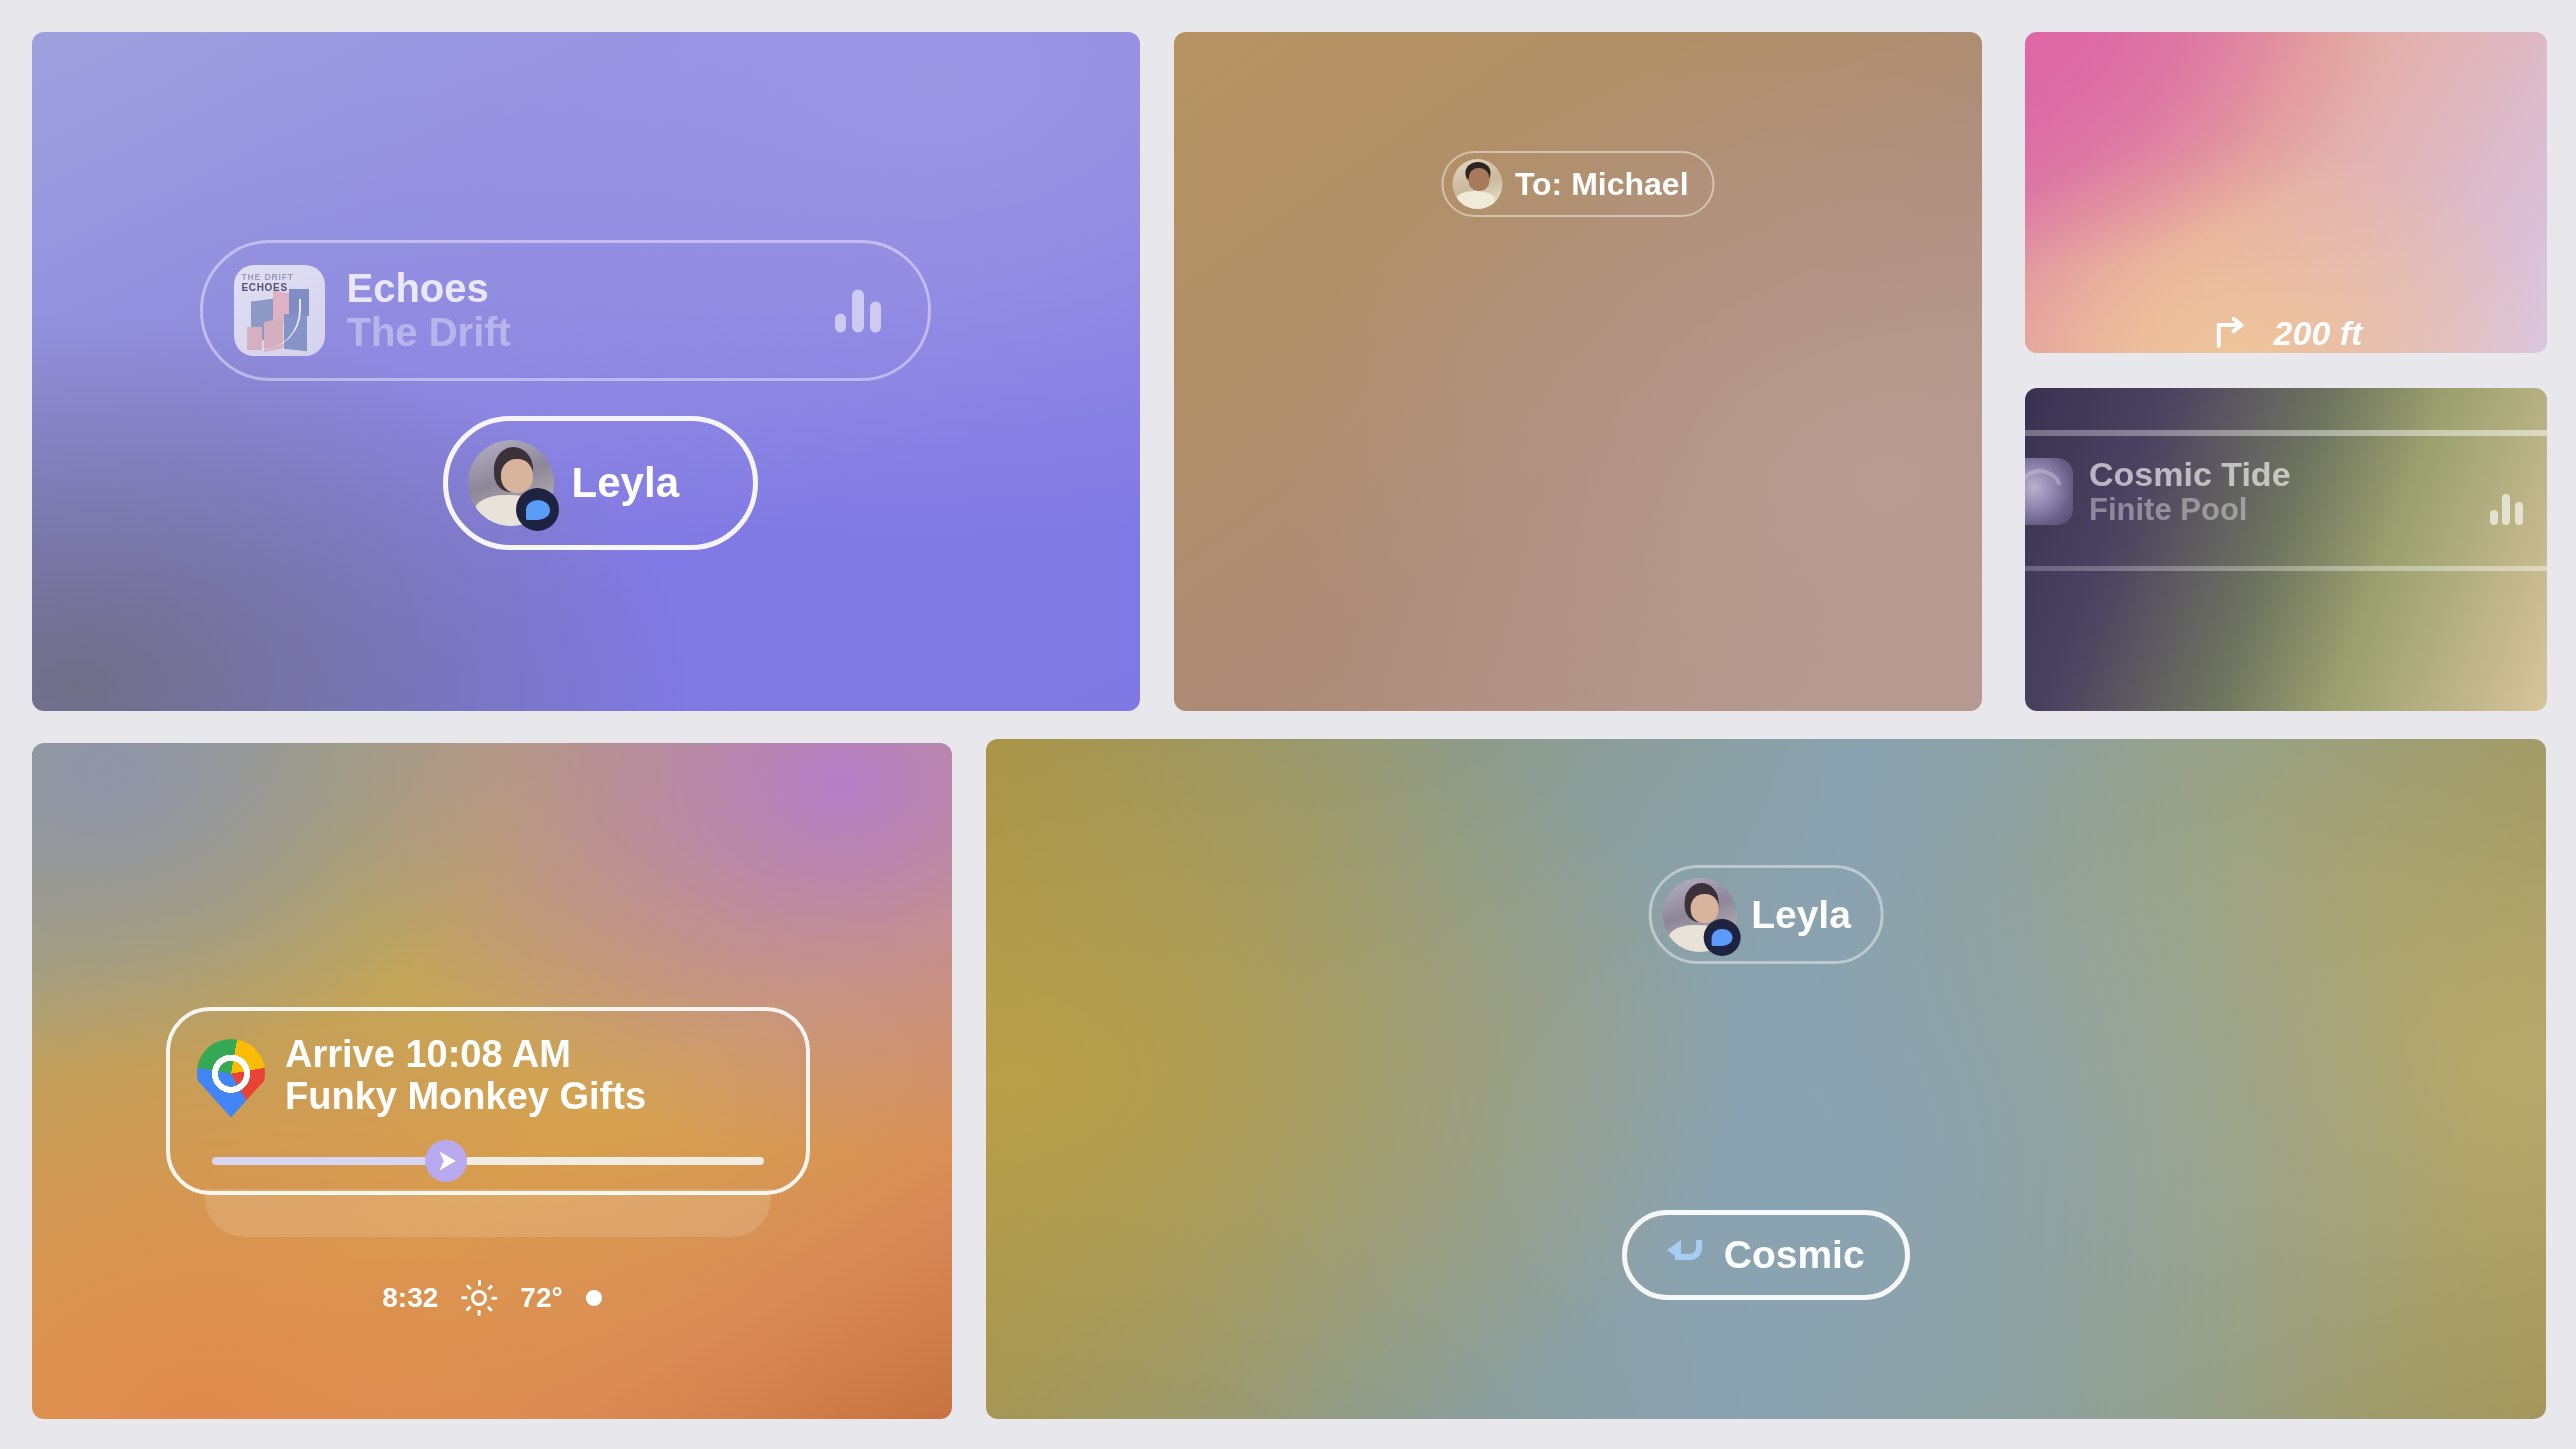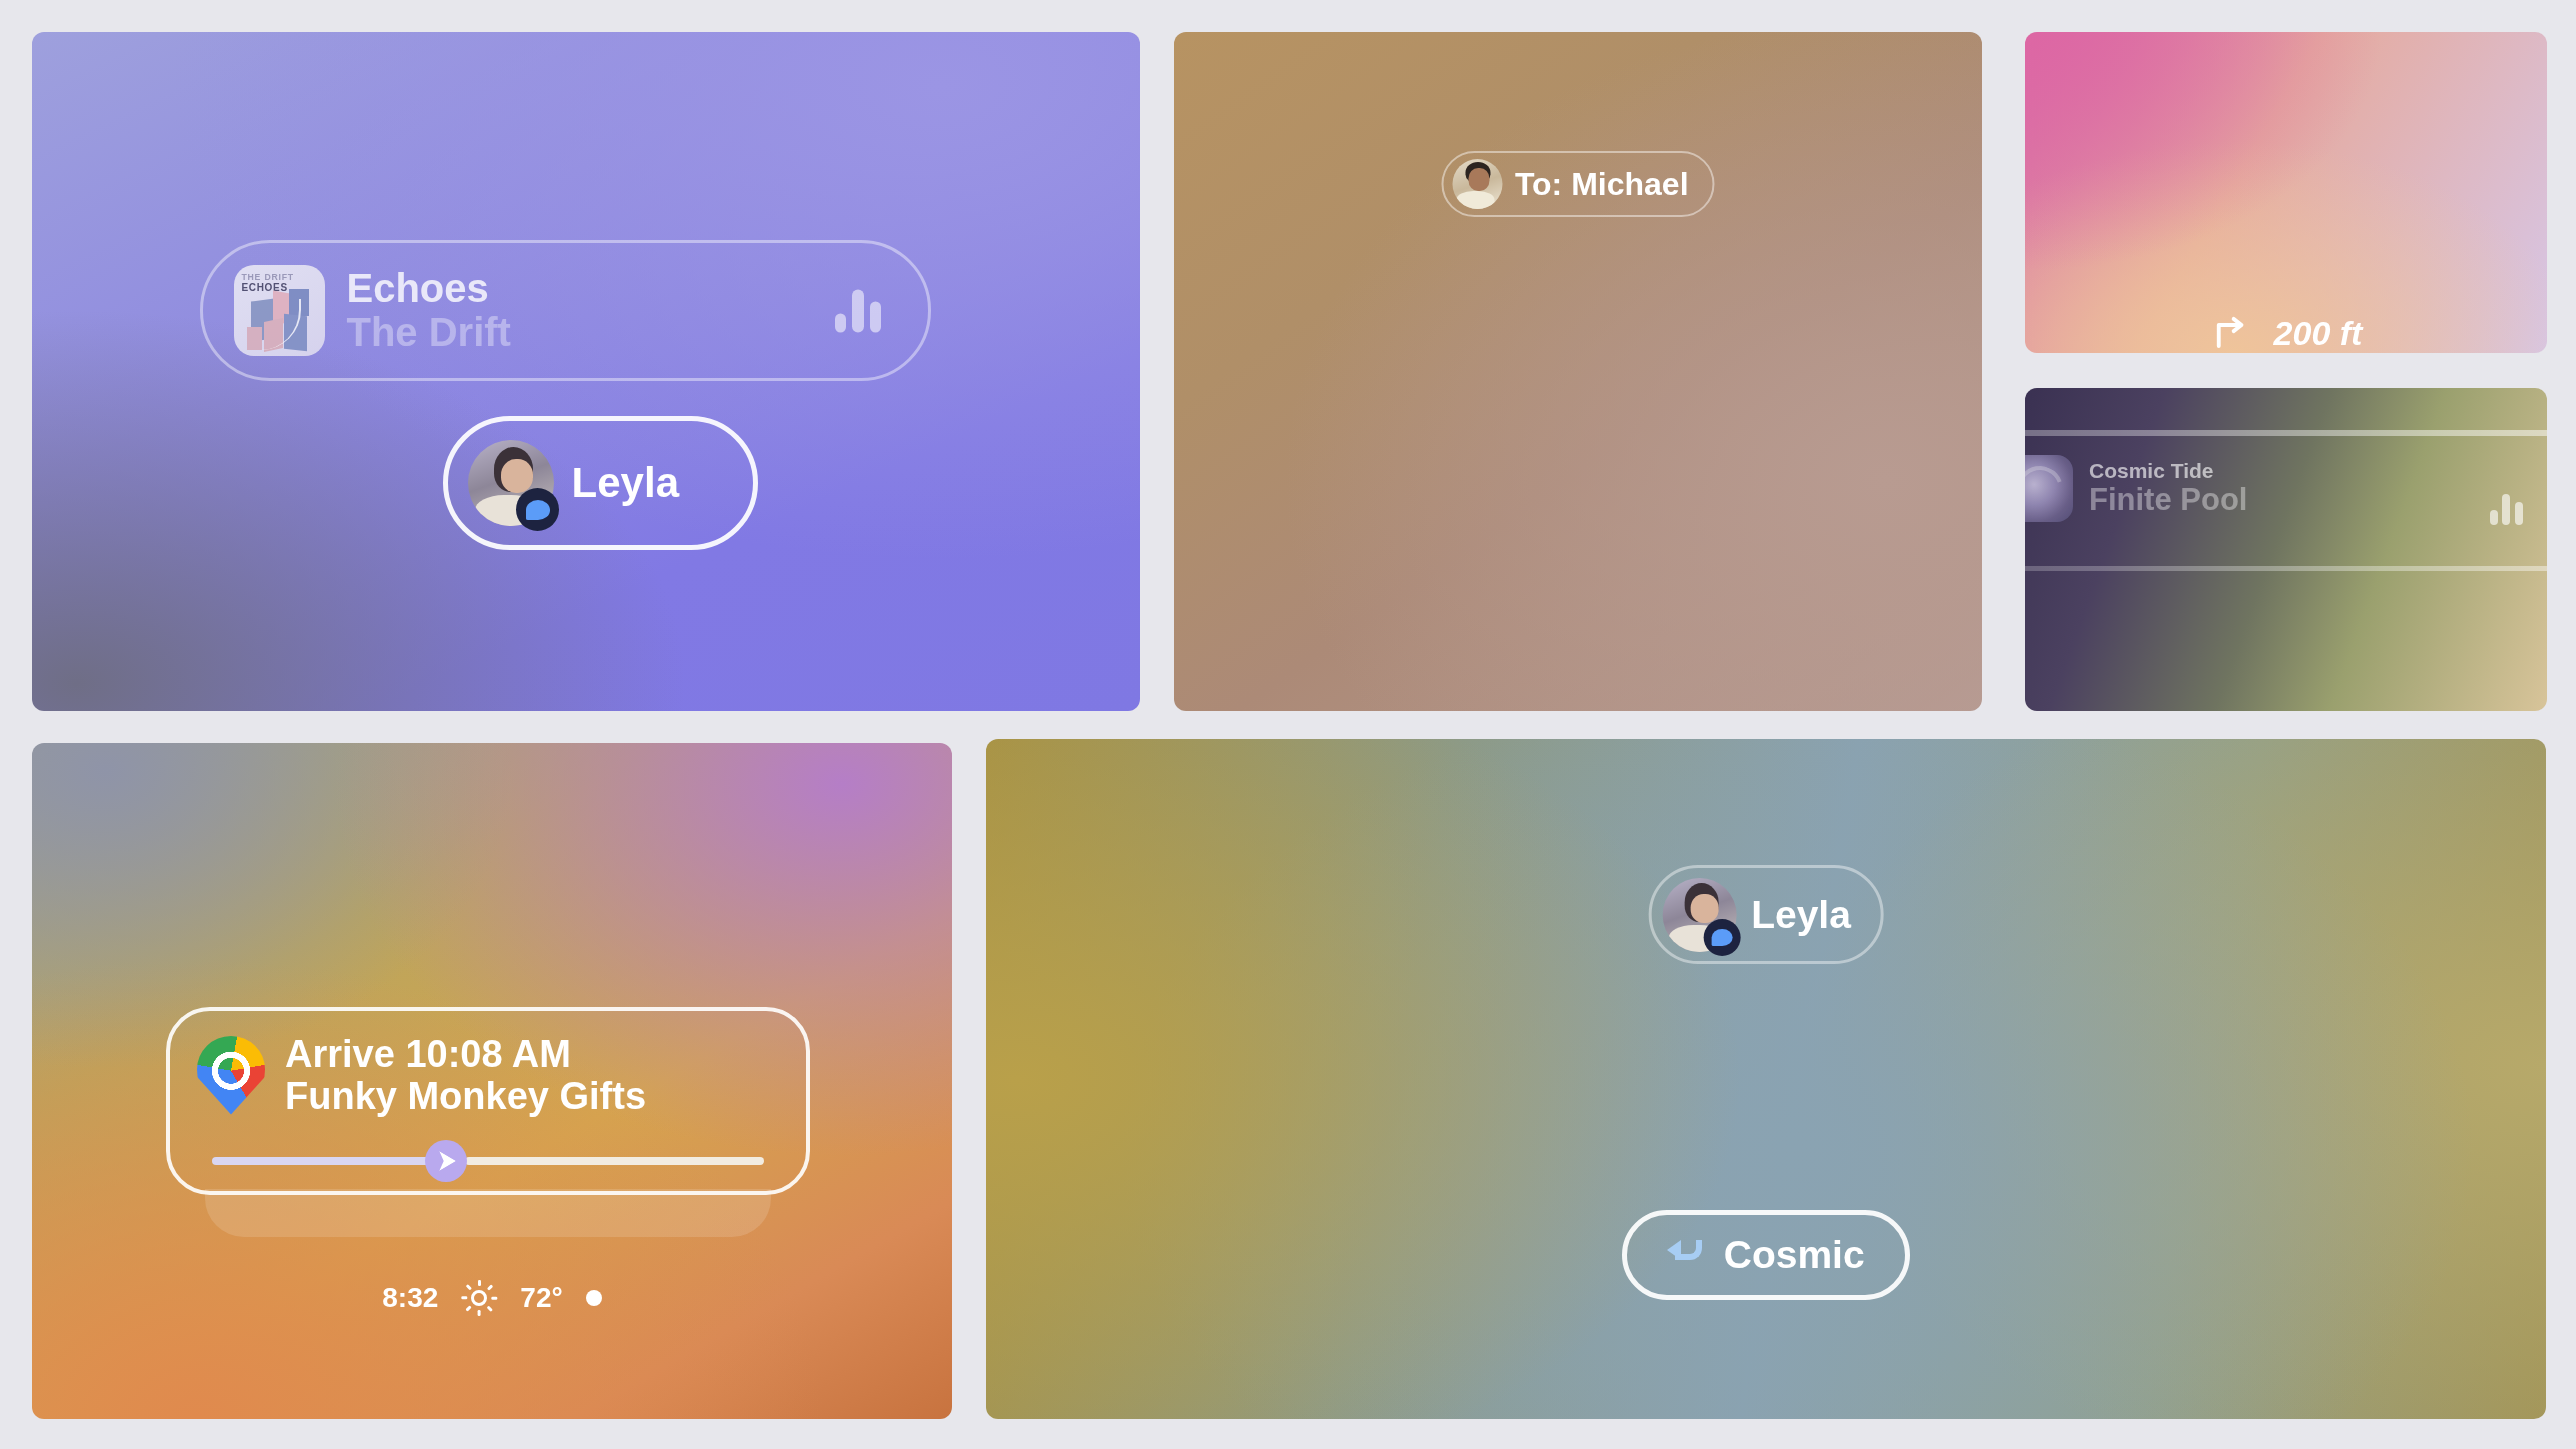--- a/index.html
+++ b/index.html
@@ -113,41 +113,41 @@
   #card-music::after { content:""; position:absolute; left:0; right:0; top:178px; height:4.7px;
     background:linear-gradient(90deg,rgba(255,255,255,.22),rgba(255,255,255,.42)); }
   .mm-row { position:absolute; left:0; top:67px; display:flex; align-items:center; }
   .mm-art { width:67px; height:67px; border-radius:16px; margin-left:-19px; flex:none;
     background:radial-gradient(circle at 42% 44%, #cfc7e4 0%, #9d93bf 38%, #6f6590 70%, #55507a 100%);
     position:relative; overflow:hidden; opacity:.85; }
   .mm-art .sw { position:absolute; left:16%; top:16%; width:68%; height:68%;
     border:4.7px solid rgba(255,255,255,.32); border-radius:50%;
     border-right-color:transparent; border-bottom-color:transparent; transform:rotate(25deg); }
   .mm-meta { margin-left:16px; }
-  .mm-title { font-size:21px; font-weight:700; color:rgba(255,255,255,.62); line-height:1.12; }
+  .mm-title { font-size:34px; font-weight:700; color:rgba(255,255,255,.62); line-height:1.12; }
   .mm-sub   { font-size:31px; font-weight:700; color:rgba(255,255,255,.38); line-height:1.12; }
   .mm-eq { position:absolute; right:24px; top:106px; display:flex; align-items:flex-end; gap:4.7px; }
   .mm-eq b { display:block; width:8px; border-radius:4.7px; background:rgba(255,255,255,.62); }
 
   
   #card-maps {
     left:32px; top:743px; width:920px; height:676px;
     background:
       radial-gradient(95% 95% at 88% 6%, #b57ec7 0%, rgba(181,126,199,0) 58%),
       radial-gradient(85% 85% at 8% 4%, #8f94a8 0%, rgba(143,148,168,0) 52%),
       radial-gradient(110% 110% at 18% 100%, #e08a4e 0%, rgba(224,138,78,0) 62%),
       linear-gradient(150deg,#9aa08f 0%, #bba55c 30%, #d5a44f 58%, #d98a56 82%, #c8733f 100%);
   }
   .maps-panel {
     position:absolute; left:134px; top:264px; width:644px; height:188px;
     border:4.7px solid rgba(255,255,255,.90); border-radius:44px; padding:21.5px 27px 0 27px;
   }
   .maps-panel::after { content:""; position:absolute; left:35px; right:35px; top:178px; height:48px;
     background:rgba(255,255,255,.14); border-radius:0 0 39px 39px; }
-  .maps-head { display:flex; align-items:center; gap:20px; }
+  .maps-head { display:flex; align-items:flex-end; gap:20px; }
   .pin { width:68px; height:79px; flex:none; position:relative; }
   .pin .drop { position:absolute; inset:0; border-radius:50% 50% 50% 50% / 42% 42% 58% 58%;
     background:conic-gradient(from 200deg at 50% 44%, #4285f4 0deg, #4285f4 80deg, #34a853 80deg, #34a853 170deg,
       #fbbc05 170deg, #fbbc05 240deg, #ea4335 240deg, #ea4335 310deg, #4285f4 310deg);
     clip-path:polygon(50% 100%, 0% 52%, 0% 0%, 100% 0%, 100% 52%); }
   .pin .white { position:absolute; inset:0; border-radius:50%;
     background:radial-gradient(circle at 50% 44%, transparent 0 23%, #fff 23.5% 34%, transparent 34.5%); }
   .maps-txt .l1 { font-size:38px; font-weight:700; color:#fff; line-height:1.12; }
   .maps-txt .l2 { font-size:38px; font-weight:700; color:#fff; line-height:1.12; }
   .maps-track { position:absolute; left:42px; right:42px; top:146px; height:8px; display:flex; align-items:center; }

